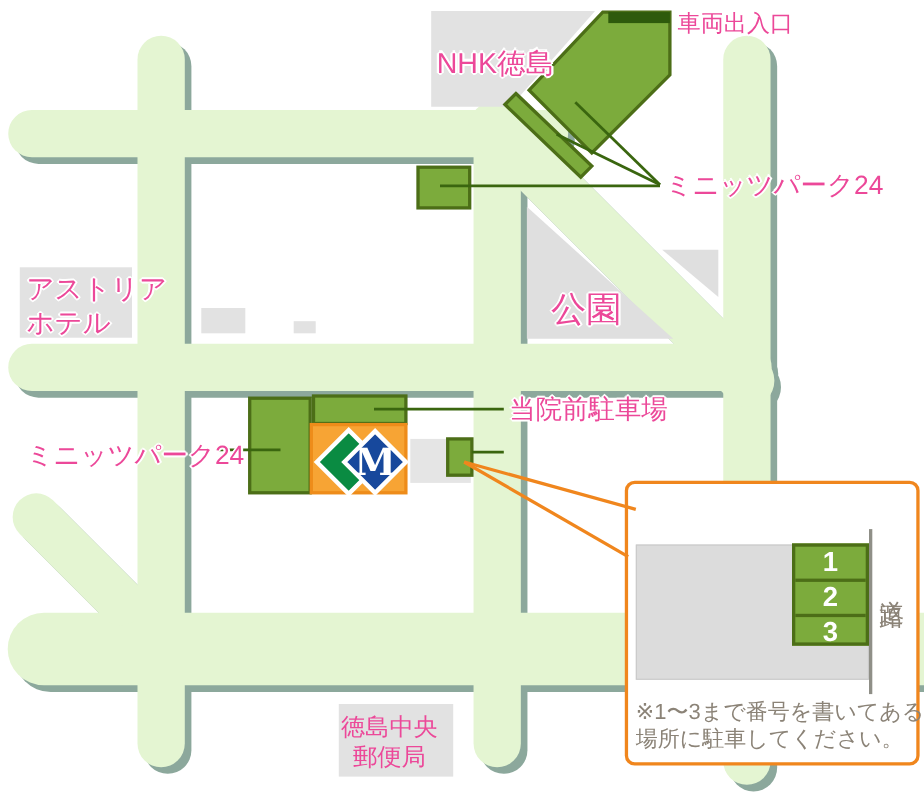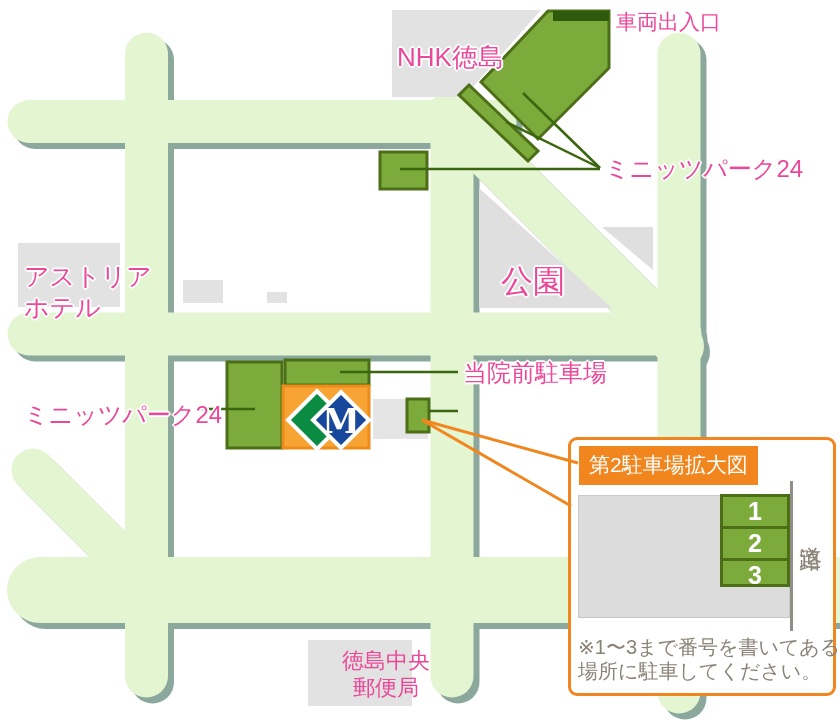--- a/index.html
+++ b/index.html
@@ -94,35 +94,34 @@
       <path d="M600 168 L506 122"></path>
       <path d="M198 409 H255"></path>
       <path d="M340 372 H458"></path>
       <path d="M429 411 H458"></path>
     </g>
   </svg>
 
   <div class="lbl" style="left:616px;top:9px;font-size:21px;">車両出入口</div>
   <div class="lbl" style="left:397px;top:42px;font-size:26px;">NHK徳島</div>
   <div class="lbl" style="left:605px;top:154px;font-size:24px;">ミニッツパーク24</div>
-  <div class="lbl" style="left:24px;top:261px;font-size:25px;">
+  <div class="lbl" style="left:24px;top:248px;font-size:25px;">
     <div>アストリア</div>
     <div>ホテル</div>
   </div>
   <div class="lbl" style="left:501px;top:262px;font-size:32px;">公園</div>
   <div class="lbl" style="left:463px;top:358px;font-size:24px;">当院前駐車場</div>
   <div class="lbl" style="left:24px;top:400px;font-size:24px;">ミニッツパーク24</div>
-  <div class="lbl" style="left:308px;top:648px;width:92px;text-align:center;font-size:22px;text-shadow:none;padding-left:32px;">
+  <div class="lbl" style="left:308px;top:648px;width:92px;text-align:center;font-size:22px;text-shadow:none;">
     <div>徳島中央</div>
     <div>郵便局</div>
   </div>
   <div class="m-letter" style="left:322px;top:401px;width:38px;text-align:center;font-size:34px;">M</div>
 
   <div id="inset-box">
-    <div id="inset-badge">第2駐車場拡大図</div>
     <div id="inset-lot"></div>
     <div id="inset-roadline"></div>
     <div id="inset-stalls">
       <div class="stall">1</div>
       <div class="stall">2</div>
       <div class="stall">3</div>
     </div>
     <div id="inset-road-label">道路</div>
     <div id="inset-note1" class="inset-note">※1〜3まで番号を書いてある</div>
     <div id="inset-note2" class="inset-note">場所に駐車してください。</div>

